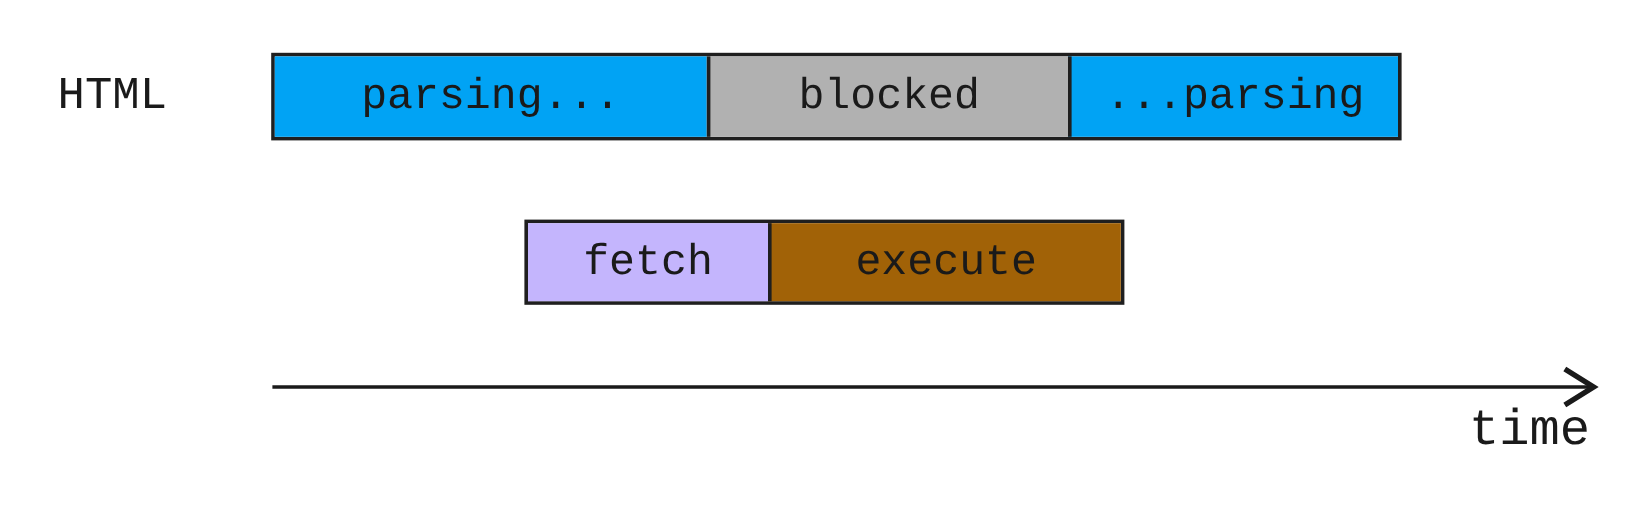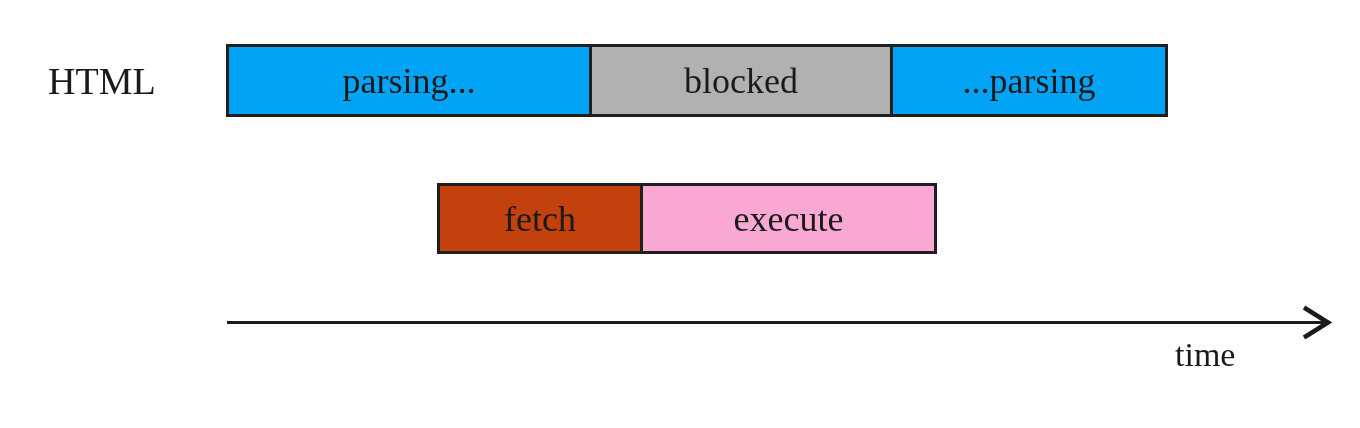--- a/index.html
+++ b/index.html
@@ -1,21 +1,21 @@
 <!DOCTYPE html>
 <html><head>
 <meta charset="utf-8">
 <style>
   html, body { margin: 0; padding: 0; background: #ffffff; }
   .canvas {
     position: relative;
     width: 1360px;
     height: 428px;
     background: #ffffff;
-    font-family: Liberation Serif, serif;
+    font-family: Liberation Mono, monospace;
     color: #1a1a1a;
     overflow: hidden;
   }
 
   .row-label {
     position: absolute;
     left: 48px;
     display: flex;
     align-items: center;
     font-size: 38px;
@@ -58,43 +58,43 @@
     top: 295px;
     width: 1130px;
     height: 55px;
   }
 
   .axis-label {
     position: absolute;
     left: 1175px;
     top: 338px;
     width: 150px;
-    text-align: left;
-    font-size: 34px;
+    text-align: right;
+    font-size: 42px;
     line-height: 1;
     color: #1a1a1a;
   }
 </style>
 </head>
 <body>
 
 <div class="canvas">
 
   <div class="row-label html">HTML</div>
 
   <div class="bar html-bar">
     <div class="seg w-parsing1" style="background: rgb(1, 163, 244);">parsing...</div>
     <div class="seg w-blocked" style="background: rgb(177, 177, 177); text-align: center;">blocked</div>
     <div class="seg w-parsing2" style="background: rgb(1, 163, 244);">...parsing</div>
   </div>
 
 
   <div class="bar js-bar">
-    <div class="seg w-fetch" style="background: #c2410c;">fetch</div>
-    <div class="seg w-execute" style="background: #f9a8d4;">execute</div>
+    <div class="seg w-fetch" style="background: #c4b5fd;">fetch</div>
+    <div class="seg w-execute" style="background: #a16207;">execute</div>
   </div>
 
   <svg class="axis-svg" viewBox="0 0 1130 55" aria-hidden="true">
     <line x1="2" y1="27.5" x2="1100" y2="27.5" stroke="#1a1a1a" stroke-width="3"></line>
     <polyline points="1079,12.5 1103,27.5 1079,42.5" fill="none" stroke="#1a1a1a" stroke-width="4.5"></polyline>
   </svg>
 
   <div class="axis-label">time</div>
 
 </div>

